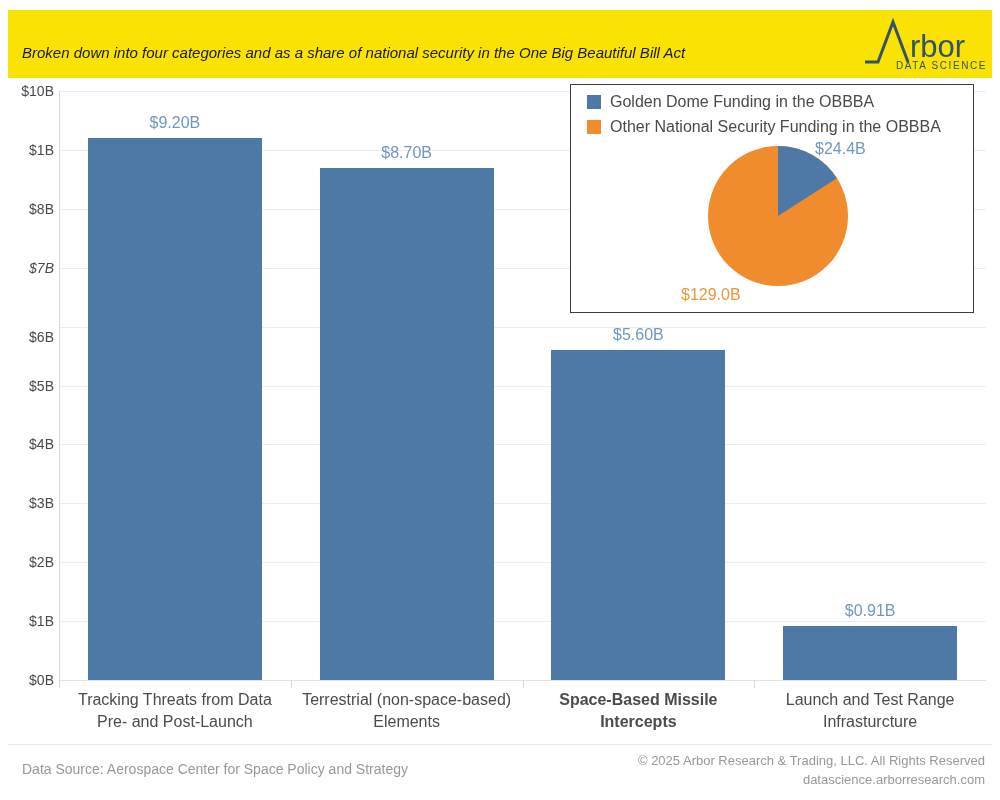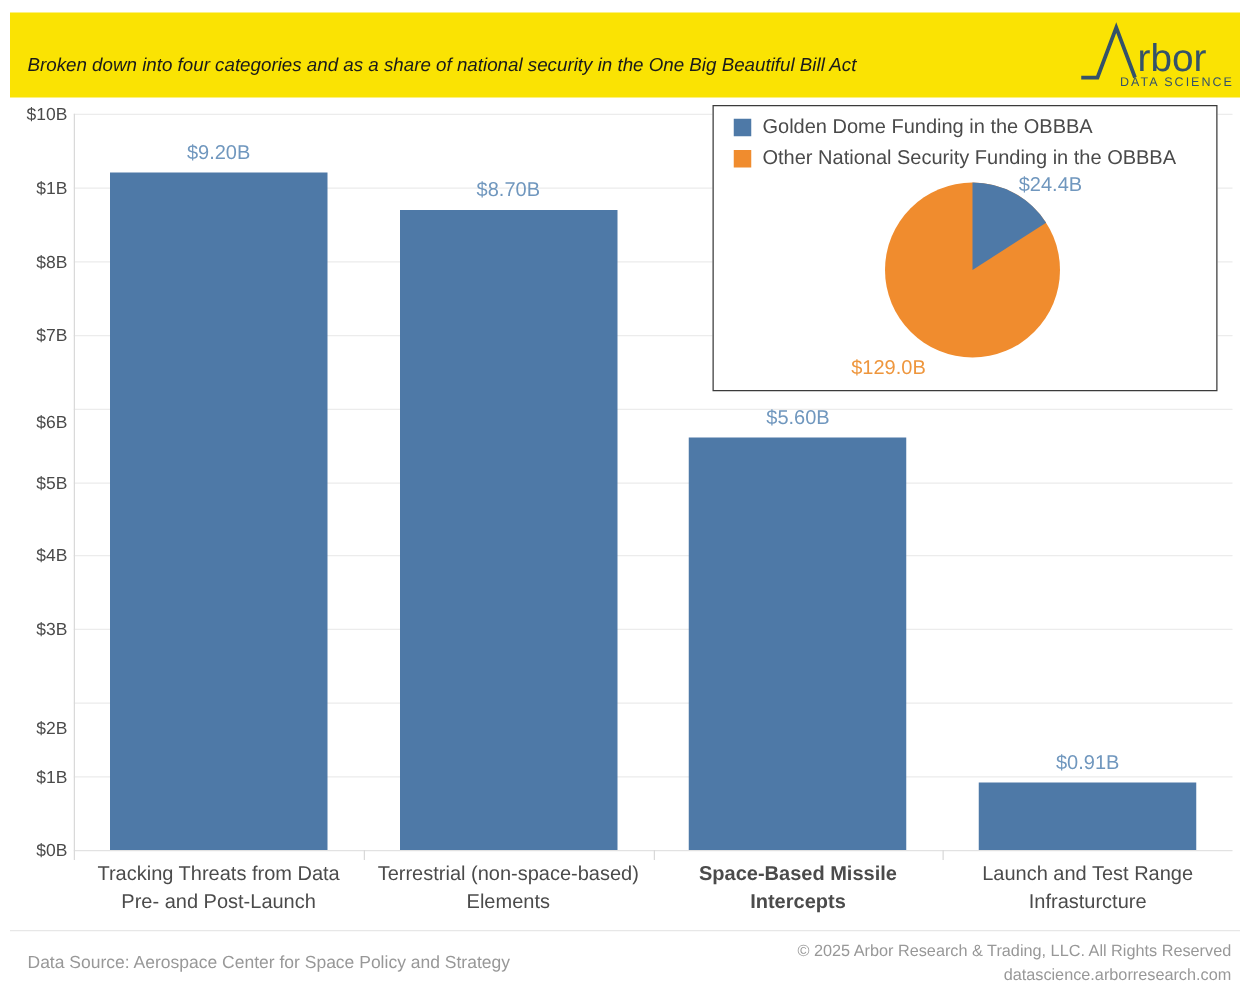--- a/index.html
+++ b/index.html
@@ -50,31 +50,31 @@
       <text x="34" y="52" font-size="10" letter-spacing="1.6" fill="#345269" font-family="Liberation Sans, sans-serif">DATA SCIENCE</text>
     </svg>
   </div>
 
   <div id="plot">
       <div class="gridline" style="left: 59px; top: 680px; width: 927px; background: rgb(226, 226, 226);"></div>
       <div class="ytick" style="left: 6px; top: 671px;">$0B</div>
       <div class="gridline" style="left: 59px; top: 621.1px; width: 927px; background: rgb(236, 236, 236);"></div>
       <div class="ytick" style="left: 6px; top: 612.1px;">$1B</div>
       <div class="gridline" style="left: 59px; top: 562.2px; width: 927px; background: rgb(236, 236, 236);"></div>
-      <div class="ytick" style="left: 6px; top: 553.2px; margin-top: 20px;">$2B</div>
+      <div class="ytick" style="left: 6px; top: 553.2px;">$2B</div>
       <div class="gridline" style="left: 59px; top: 503.3px; width: 927px; background: rgb(236, 236, 236);"></div>
       <div class="ytick" style="left: 6px; top: 494.3px;">$3B</div>
       <div class="gridline" style="left: 59px; top: 444.4px; width: 927px; background: rgb(236, 236, 236);"></div>
       <div class="ytick" style="left: 6px; top: 435.4px;">$4B</div>
       <div class="gridline" style="left: 59px; top: 385.5px; width: 927px; background: rgb(236, 236, 236);"></div>
       <div class="ytick" style="left: 6px; top: 376.5px;">$5B</div>
       <div class="gridline" style="left: 59px; top: 326.6px; width: 927px; background: rgb(236, 236, 236);"></div>
       <div class="ytick" style="left: 6px; top: 328px;">$6B</div>
       <div class="gridline" style="left: 59px; top: 267.7px; width: 927px; background: rgb(236, 236, 236);"></div>
-      <div class="ytick" style="left: 6px; top: 258.7px;">$7B</div>
+      <div class="ytick" style="left: 6px; top: 258.7px; font-style: italic;">$7B</div>
       <div class="gridline" style="left: 59px; top: 208.8px; width: 927px; background: rgb(236, 236, 236);"></div>
       <div class="ytick" style="left: 6px; top: 199.8px;">$8B</div>
       <div class="gridline" style="left: 59px; top: 149.9px; width: 927px; background: rgb(236, 236, 236);"></div>
       <div class="ytick" style="left: 6px; top: 140.9px;">$1B</div>
       <div class="gridline" style="left: 59px; top: 91px; width: 927px; background: rgb(236, 236, 236);"></div>
       <div class="ytick" style="left: 6px; top: 82px;">$10B</div>
       <div id="axis-line" style="left: 59px; top: 91px; height: 597px;"></div>
       <div class="cat-tick" style="left: 290.75px; top: 680px; height: 8px;"></div>
       <div class="cat-tick" style="left: 522.5px; top: 680px; height: 8px;"></div>
       <div class="cat-tick" style="left: 754.25px; top: 680px; height: 8px;"></div>

